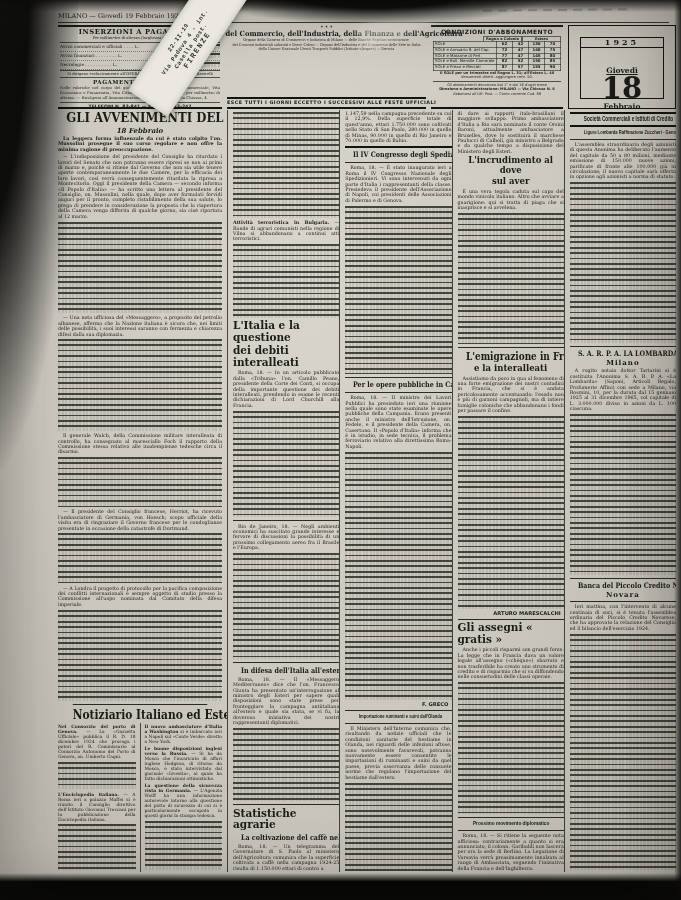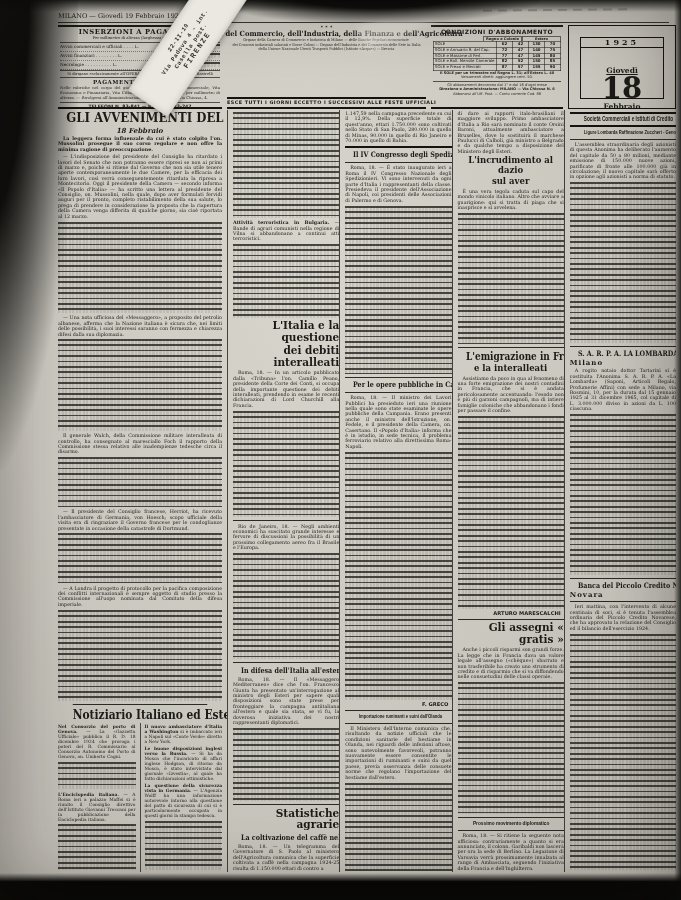--- a/index.html
+++ b/index.html
@@ -101,24 +101,24 @@
 
   .h-avv{font:700 13px/14px "DejaVu Serif",serif;text-align:center;white-space:nowrap;transform:scaleX(.9);margin:1px 0;}
   .sub-date{font:italic 700 7px/9px "DejaVu Serif",serif;text-align:center;}
   .h-nz{font:700 13px/15px "DejaVu Serif",serif;text-align:center;white-space:nowrap;transform:scaleX(.82);
         border-top:1px solid rgba(25,24,20,.9);padding-top:2px;margin-top:2px;}
   .nz{display:flex;flex:1 1 auto;min-height:0;overflow:hidden;margin-top:1px;}
   .nzcol{flex:1;display:flex;flex-direction:column;overflow:hidden;min-width:0;}
   .nzcol + .nzcol{border-left:1px solid rgba(30,29,24,.75);padding-left:4px;margin-left:4px;}
   .nz .bt{font-size:4.4px;line-height:5px;}
 
-  .ht2{font:700 10.5px/11.5px "DejaVu Serif",serif;text-align:right;margin:1px 0;}
+  .ht2{font:700 10.5px/11.5px "DejaVu Serif",serif;text-align:left;margin:1px 0;}
   .ht2s{font:700 8.5px/9.5px "DejaVu Serif",serif;text-align:center;margin:1px 0;}
   .hst{font:700 7.5px/9px "DejaVu Serif",serif;text-align:center;margin:1px 0;}
-  .hplace{font:700 7px/8px "DejaVu Serif",serif;text-align:left;letter-spacing:1px;}
+  .hplace{font:700 7px/8px "DejaVu Serif",serif;text-align:center;letter-spacing:1px;}
   .squeeze{display:block;white-space:nowrap;transform:scaleX(.74);transform-origin:50% 50%;}
   .sq85{transform:scaleX(.85);}
   .hbanner{font:700 6.4px/8px "Liberation Sans",sans-serif;text-align:center;margin:0;}
   .hsans{font:700 5.6px/7px "Liberation Sans",sans-serif;text-align:center;margin:1px 0;}
 </style>
 </head>
 <body>
 
 <div class="page">
   <div class="paper">
@@ -305,21 +305,21 @@
         <div class="hsans">
             <span class="squeeze">Importazione ruminanti e suini dall'Olanda</span>
           </div>
         <div class="rul"></div>
         <p class="bt ind">Il Ministero dell'Interno comunica che, risultando da notizie ufficiali che le condizioni sanitarie del bestiame in Olanda, nei riguardi delle infezioni aftose, sono notevolmente favorevoli, potranno nuovamente essere consentite le importazioni di ruminanti e suini da quel paese, previa osservanza delle consuete norme che regolano l'importazione del bestiame dall'estero.</p>
         <div class="gk gr1"></div>
       </div>
 
       <div class="col">
         <p class="bt">di dare ai rapporti italo-brasiliani il maggiore sviluppo. Primo ambasciatore d'Italia a Rio sarà nominato il conte Orsini Baroni, attualmente ambasciatore a Bruxelles, dove lo sostituirà il marchese Paulucci di Calboli, già ministro a Belgrado e da qualche tempo a disposizione del Ministero degli Esteri.</p>
-        <div class="ht2s">L'incrudimento al dazio</div>
+        <div class="ht2s">L'incrudimento al dove</div>
         <div class="ht2s">sul aver</div>
         <p class="bt ind">È una vera tegola caduta sul capo del mondo vinicolo italiano. Altro che avviare a guarigione: qui si tratta di piaga che si inasprisce e si avvelena.</p>
         <div class="gk gr2"></div>
         <div class="rul"></div>
         <div class="ht2">
             <span class="squeeze sq85">L'emigrazione in Francia</span>
           </div>
         <div class="ht2s">e la interalleati</div>
         <p class="bt ind">Assistiamo da poco in qua al fenomeno di una forte emigrazione dei nostri contadini in Francia, che si è andata pericolosamente accentuando: l'esodo non è più di garzoni campagnoli, ma di intiere famiglie coloniche che abbandonano i fondi per passare il confine.</p>
         <div class="gk gr3"></div>

